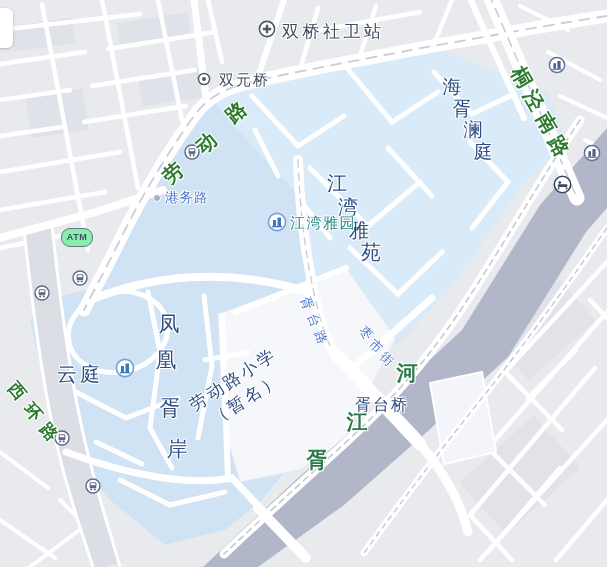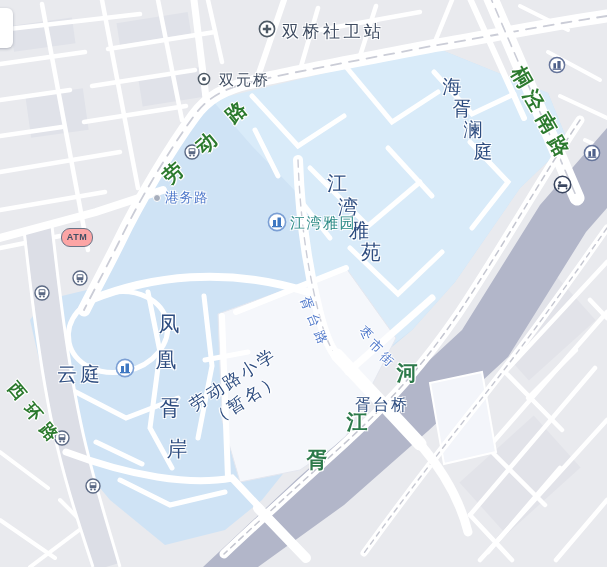--- a/index.html
+++ b/index.html
@@ -14,21 +14,21 @@
     text-shadow:-1px -1px 0 #fff,1px -1px 0 #fff,-1px 1px 0 #fff,1px 1px 0 #fff,0 0 2px #fff;}
   .navy{color:#2e4d80;font-weight:500;}
   .green{color:#2c7a2e;font-weight:700;}
   .rivergreen{color:#2c7a4a;font-weight:700;}
   .blue{color:#4c76ca;font-weight:400;text-align:right;}
   .teal{color:#2b8a85;font-weight:500;}
   .gray{color:#3f4c61;font-weight:500;}
   .ch{position:absolute;transform:translate(-50%,-50%) rotate(var(--r,0deg));line-height:1;}
   .icon{position:absolute;}
   .atm{position:absolute;width:30px;height:17px;border:1.5px solid #6a7487;border-radius:9px;
-    background:#fca5a5;color:#444f63;font-size:9px;font-weight:700;line-height:17px;text-align:center;
+    background:#86efac;color:#444f63;font-size:9px;font-weight:700;line-height:17px;text-align:center;
     letter-spacing:0.5px;}
   .dot{position:absolute;width:6px;height:6px;border-radius:50%;background:#a7aebc;border:1px solid #fff;}
   .card{position:absolute;left:-8px;top:8px;width:21px;height:40px;background:#fff;border-radius:6px;
     box-shadow:0 1px 3px rgba(60,70,90,.35);}
   .school{position:absolute;text-align:center;transform:translate(-50%,-50%) rotate(-33deg);
     color:#2e4d80;font-weight:500;font-size:17px;letter-spacing:3px;line-height:1.35;
     text-shadow:-1px -1px 0 #fff,1px -1px 0 #fff,-1px 1px 0 #fff,1px 1px 0 #fff,0 0 2px #fff;}
   .center{transform:translate(-50%,-50%);}
 </style>
 </head>

